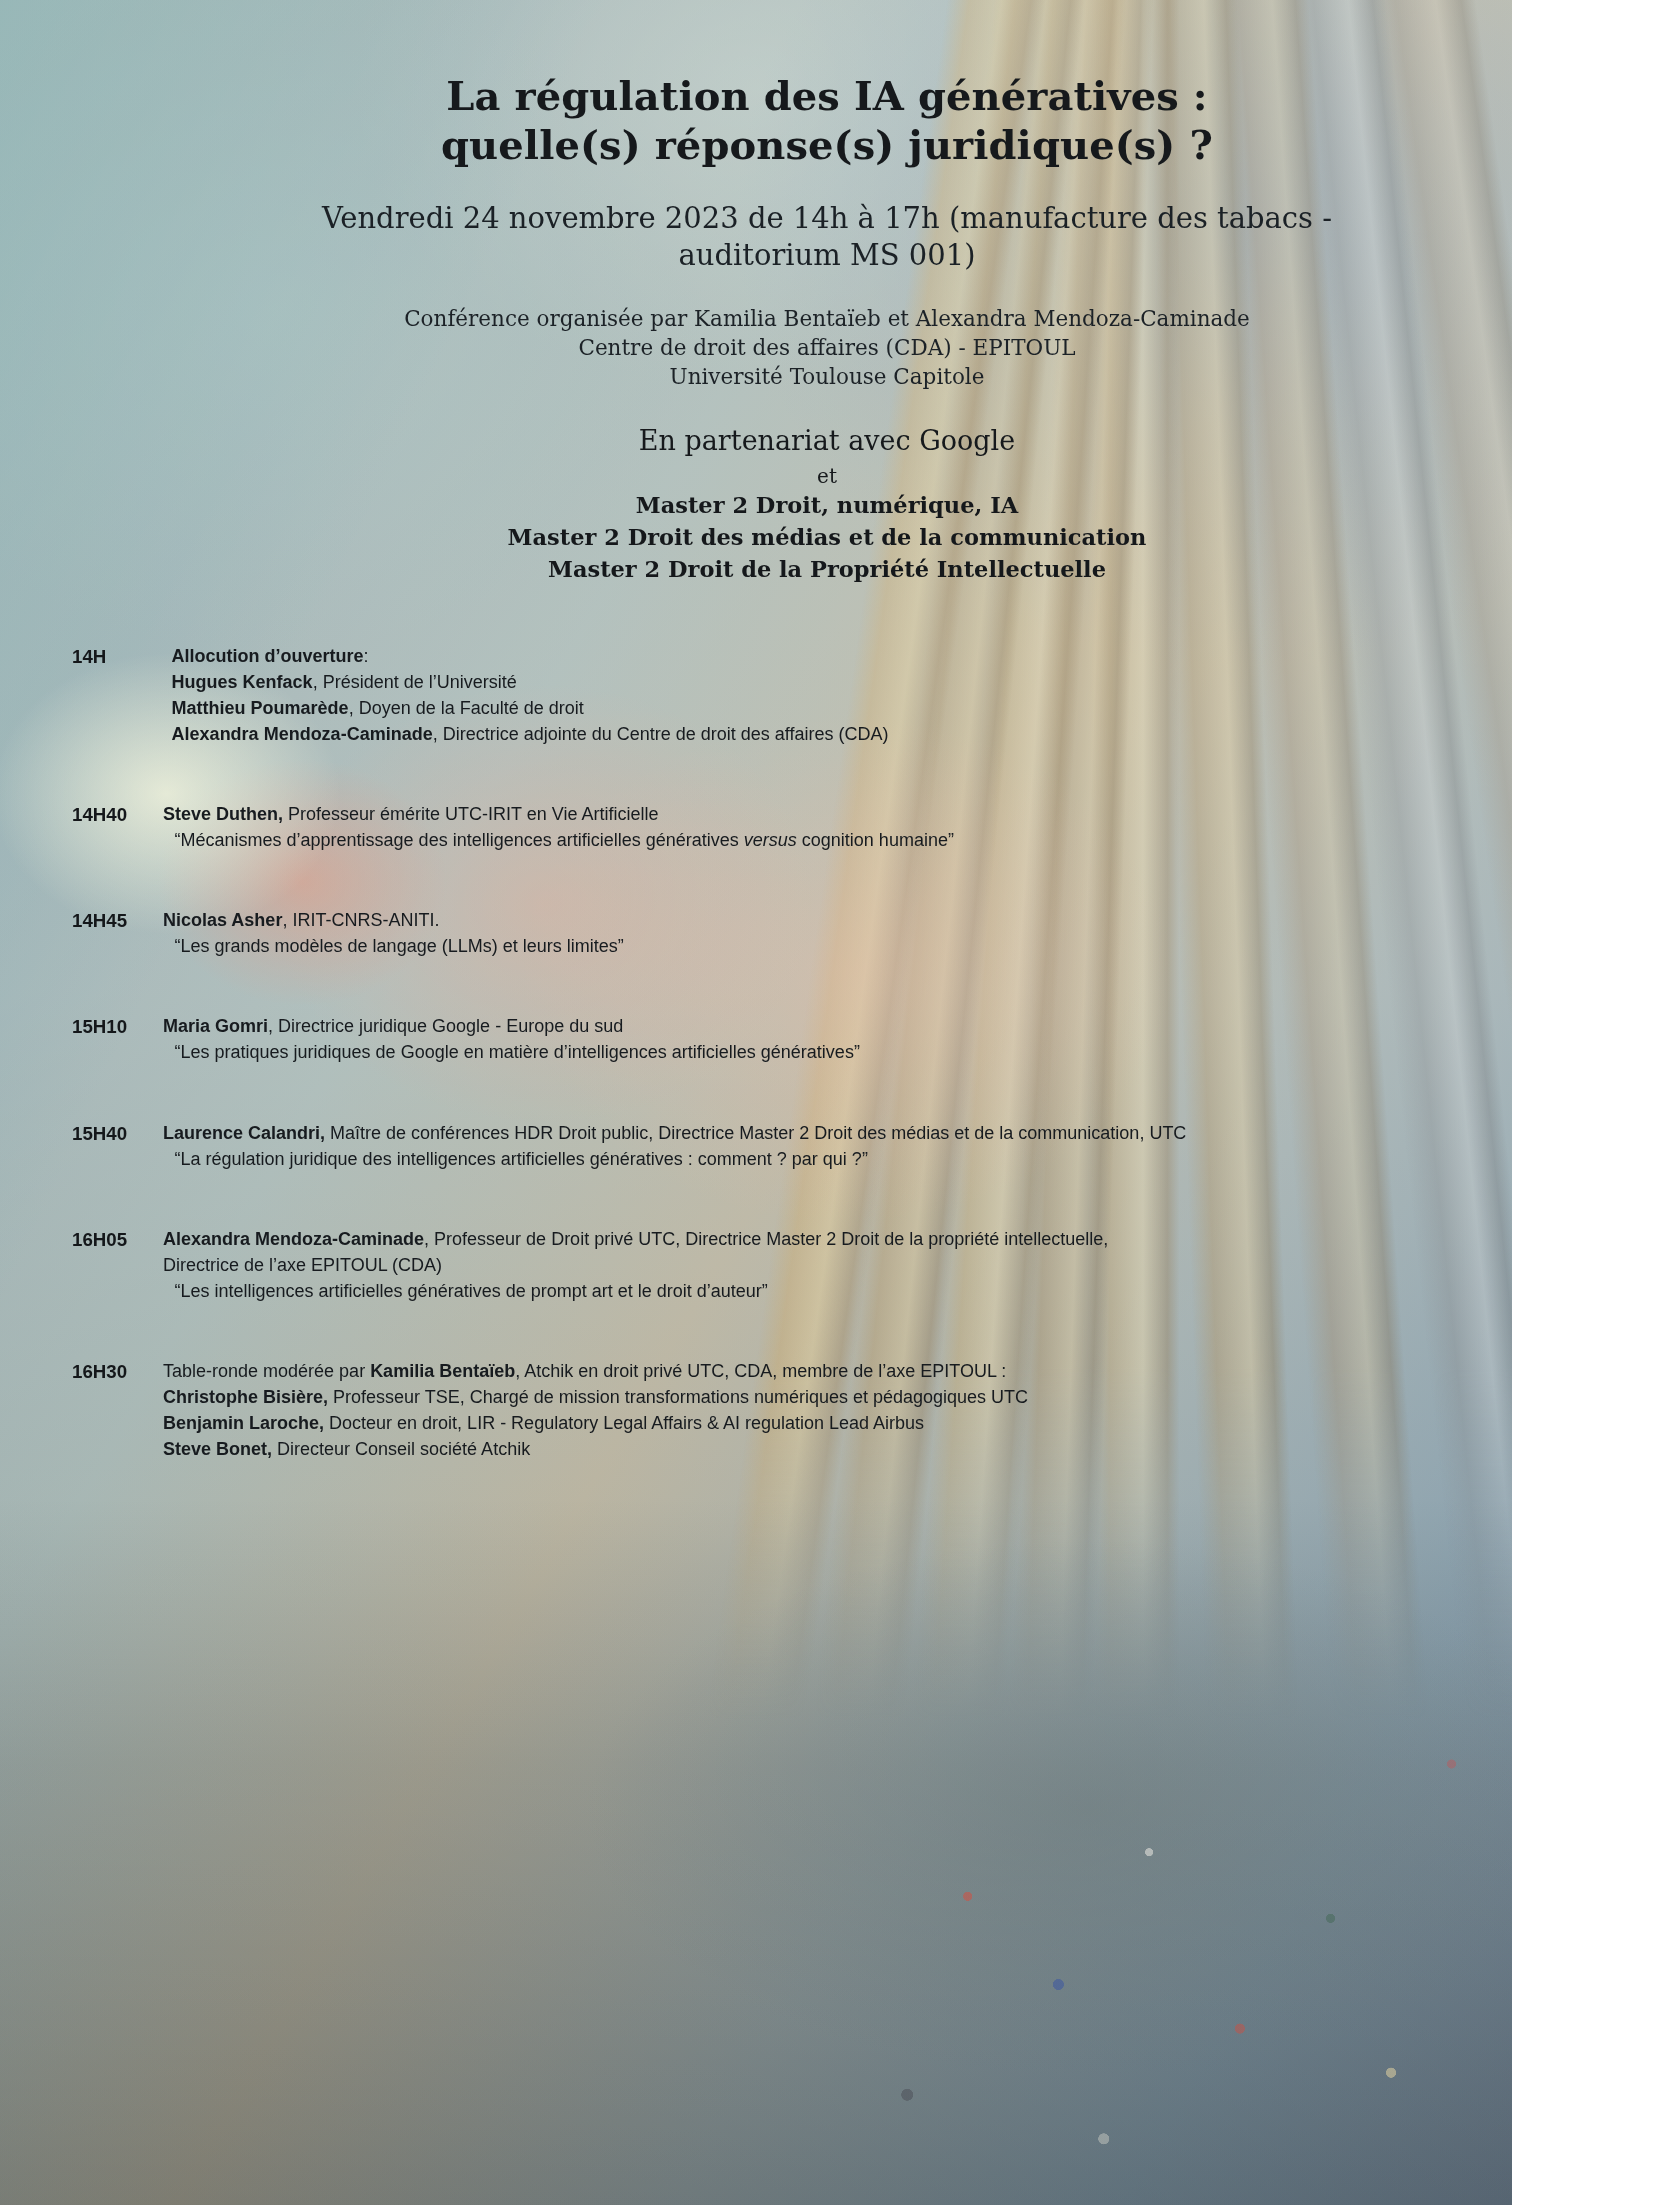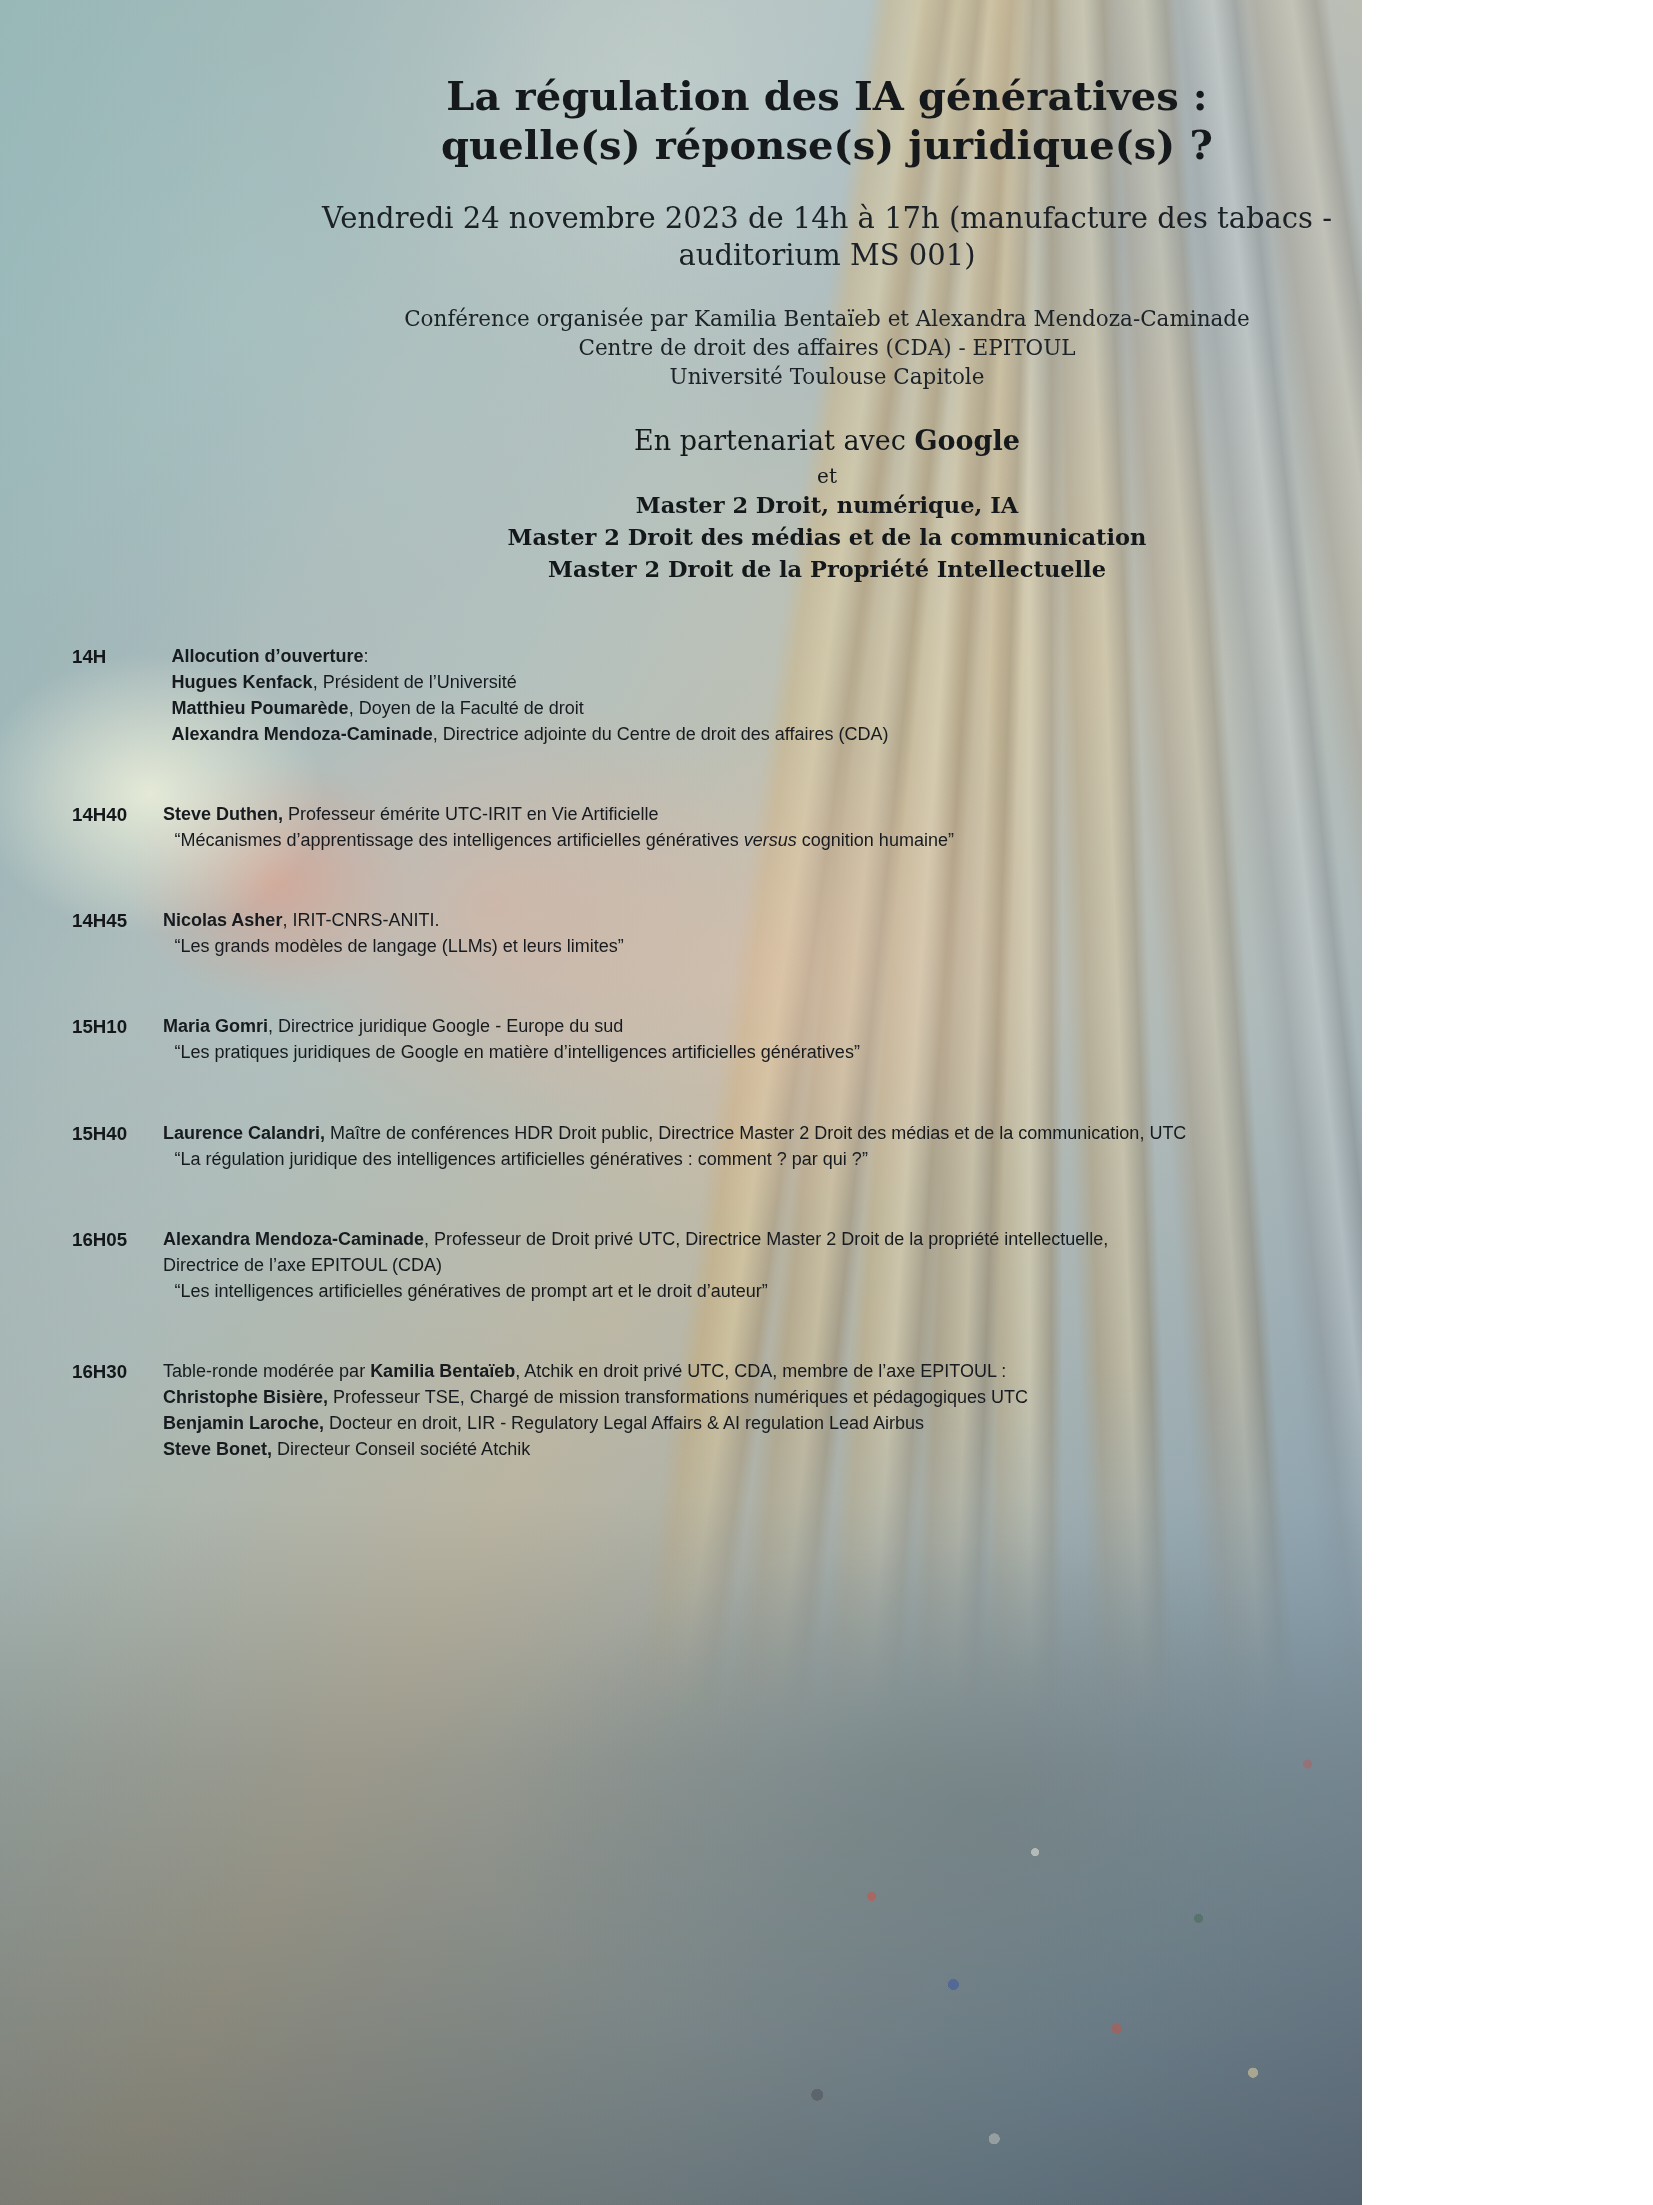--- a/index.html
+++ b/index.html
@@ -10,21 +10,21 @@
     width: 1654px;
     height: 2205px;
     font-family: "Liberation Sans", sans-serif;
     color: #1b1f23;
     overflow: hidden;
   }
 
   
   .poster {
     position: relative;
-    width: 1362px;
+    width: 1512px;
     height: 2205px;
     overflow: hidden;
     background: #8aa0a0;
   }
   .bg-layer {
     position: absolute;
     inset: 0;
   }
   .bg-base {
     background:
@@ -123,21 +123,21 @@
   }
   .organiser div { display: block; }
 
   .partner {
     font-family: "DejaVu Serif", serif;
     font-size: 27px;
     line-height: 1.3;
     color: #16191c;
     margin: 32px auto 0;
   }
-  .partner b { font-weight: bold; }
+  .partner b { font-weight: normal; }
   .partner-et {
     font-family: "DejaVu Serif", serif;
     font-size: 20px;
     line-height: 1.3;
     margin-top: 4.8px;
   }
   .partner-masters {
     font-family: "DejaVu Serif", serif;
     font-weight: bold;
     font-size: 22.5px;

